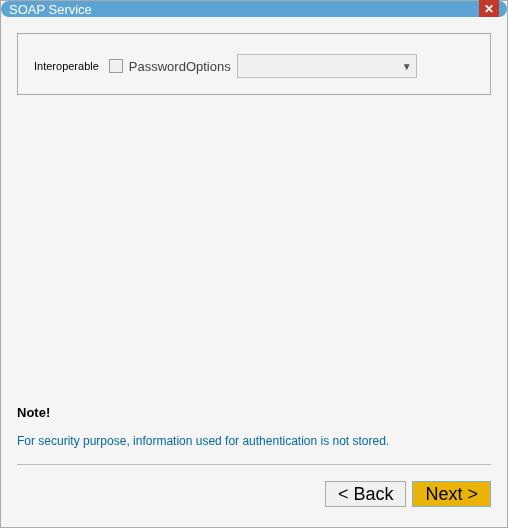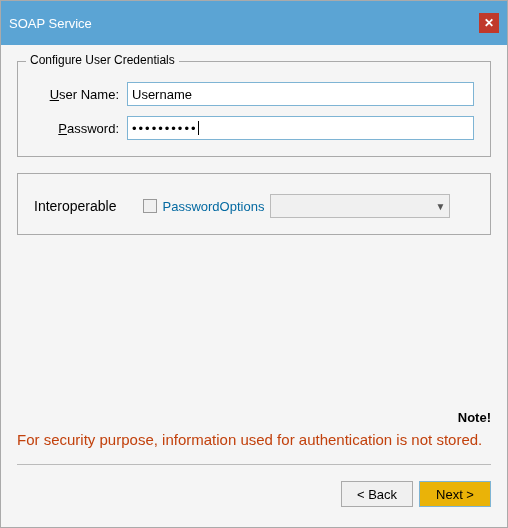--- a/index.html
+++ b/index.html
@@ -15,26 +15,27 @@
     .window {
       width: 508px;
       height: 528px;
       background: #f5f5f5;
       border: 1px solid #aaa;
       display: flex;
       flex-direction: column;
     }
     .title-bar {
       background: #5ba4d4;
-      height: 44px;
+      height: 16px;
       display: flex;
       align-items: center;
       justify-content: space-between;
       padding: 0 8px;
       flex-shrink: 0;
+      border-radius: 14px;
     }
     .title-bar-text {
       color: white;
       font-size: 13px;
       font-weight: 400;
     }
     .close-btn {
       background: #c0392b;
       color: white;
       border: none;
@@ -92,35 +93,35 @@
       font-size: 13px;
       outline: none;
     }
     .wse-row {
       display: flex;
       align-items: center;
       margin-top: 10px;
       gap: 6px;
     }
     .wse-label {
-      font-size: 14px;
-      margin-right: 20px;
+      font-size: 11px;
+      margin-right: 4px;
     }
     .wse-checkbox {
       width: 14px;
       height: 14px;
       border: 1px solid #999;
       background: #f0f0f0;
       display: inline-block;
       vertical-align: middle;
       flex-shrink: 0;
     }
     .wse-options-label {
       font-size: 13px;
-      color: #0369a1;
+      color: #404040;
     }
     .wse-dropdown {
       flex: 1;
       height: 24px;
       border: 1px solid #bbb;
       background: #f0f0f0;
       display: flex;
       align-items: center;
       justify-content: flex-end;
       padding: 0 4px;
@@ -130,44 +131,43 @@
       font-size: 10px;
       color: #555;
     }
     .spacer { flex: 1; }
     .note-section {
       padding: 0 0 8px 0;
     }
     .note-title {
       font-size: 13px;
       font-weight: bold;
-      margin-bottom: 6px;
-      text-align: right;
+      margin-bottom: 14px;
     }
     .note-text {
-      font-size: 15px;
-      color: #c2410c;
+      font-size: 12px;
+      color: #0369a1;
     }
     .divider {
       border: none;
       border-top: 1px solid #bbb;
       margin: 8px 0;
     }
     .button-row {
       display: flex;
       justify-content: flex-end;
       gap: 6px;
       padding: 8px 0 4px;
     }
     .btn {
       min-width: 72px;
       height: 26px;
       border: 1px solid #aaa;
       background: #f0f0f0;
-      font-size: 13px;
+      font-size: 18px;
       cursor: pointer;
       padding: 0 12px;
       display: flex;
       align-items: center;
       justify-content: center;
     }
     .btn-next {
       border: 1px solid #7eb4d4;
       background: #eab308;
     }
@@ -192,40 +192,20 @@
 <body>
 
 <div class="window">
   <div class="title-bar">
     <span class="title-bar-text">SOAP Service</span>
     <button class="close-btn">✕</button>
   </div>
 
   <div class="content-area">
 
-    <div class="fieldset">
-      <span class="fieldset-legend">Configure User Credentials</span>
-
-      <div class="form-row">
-        <label class="form-label">
-          <u>U</u>ser Name:
-        </label>
-        <input class="form-input" type="text" value="Username" style="">
-      </div>
-
-      <div class="form-row">
-        <label class="form-label">
-          <u>P</u>assword:
-        </label>
-        <div class="form-input" style="display:flex;align-items:center;">
-          <span class="password-dots">••••••••••</span>
-            <span class="cursor-blink"></span>
-        </div>
-      </div>
-    </div>
 
     <div class="fieldset">
 
       <div class="wse-row">
         <span class="wse-label">Interoperable</span>
         <div class="wse-checkbox"></div>
         <span class="wse-options-label">PasswordOptions</span>
         <div class="wse-dropdown">
           <span class="wse-dropdown-arrow">▼</span>
         </div>

